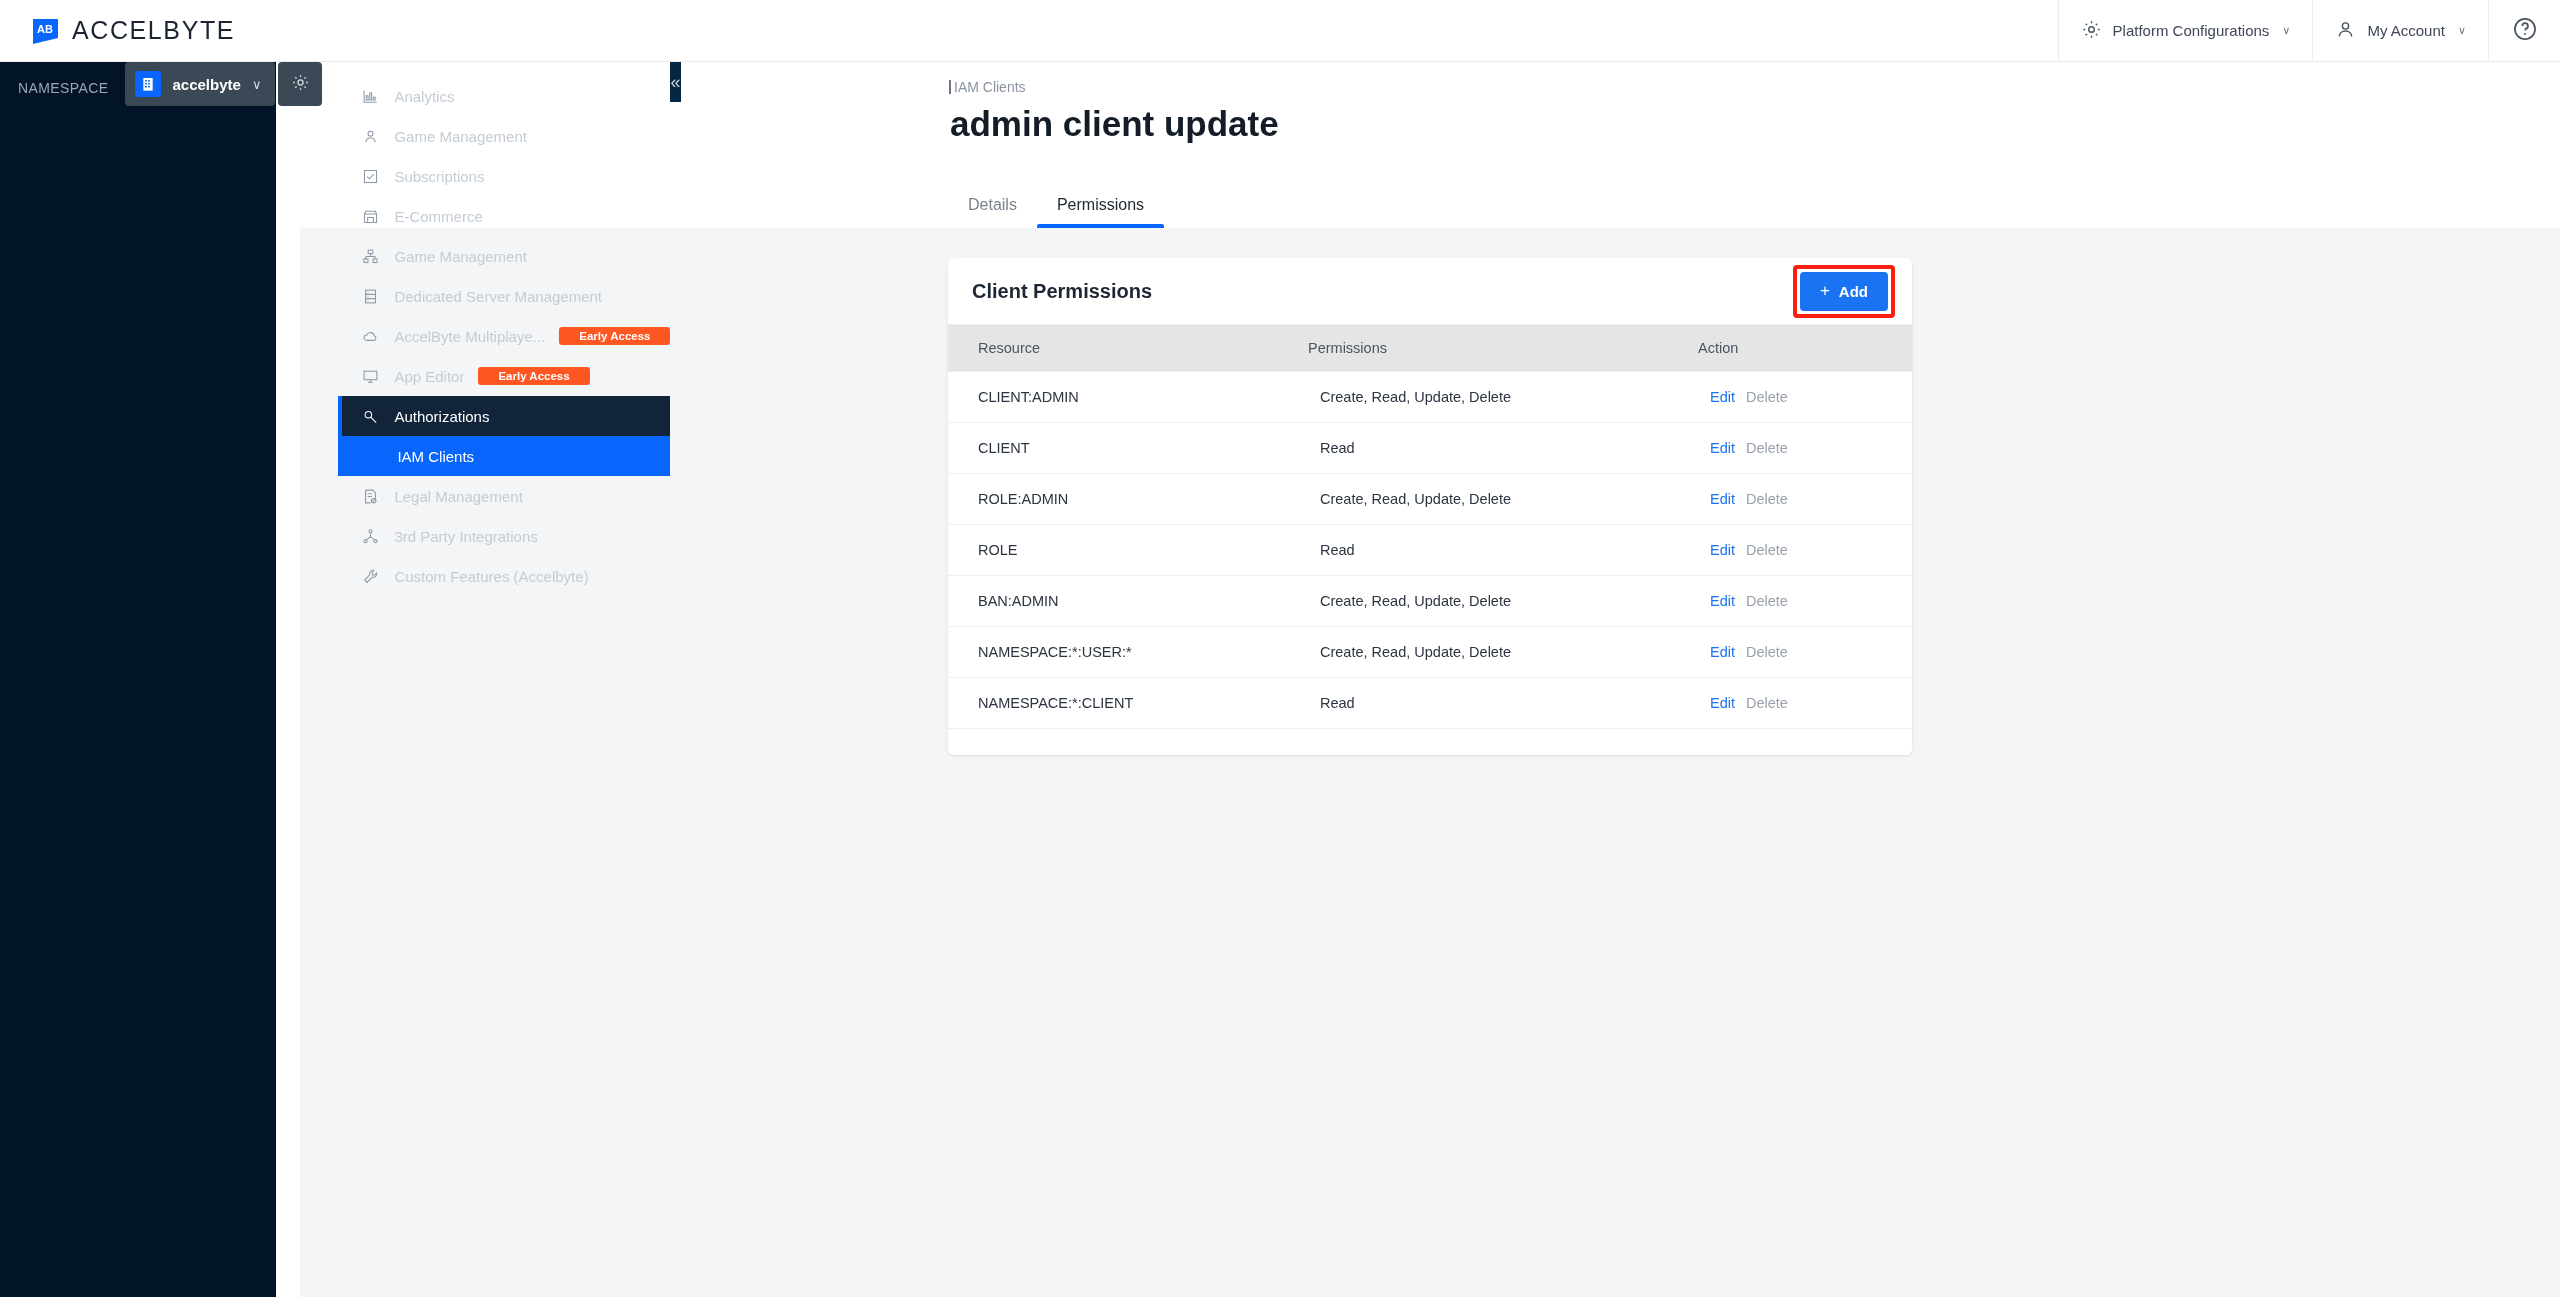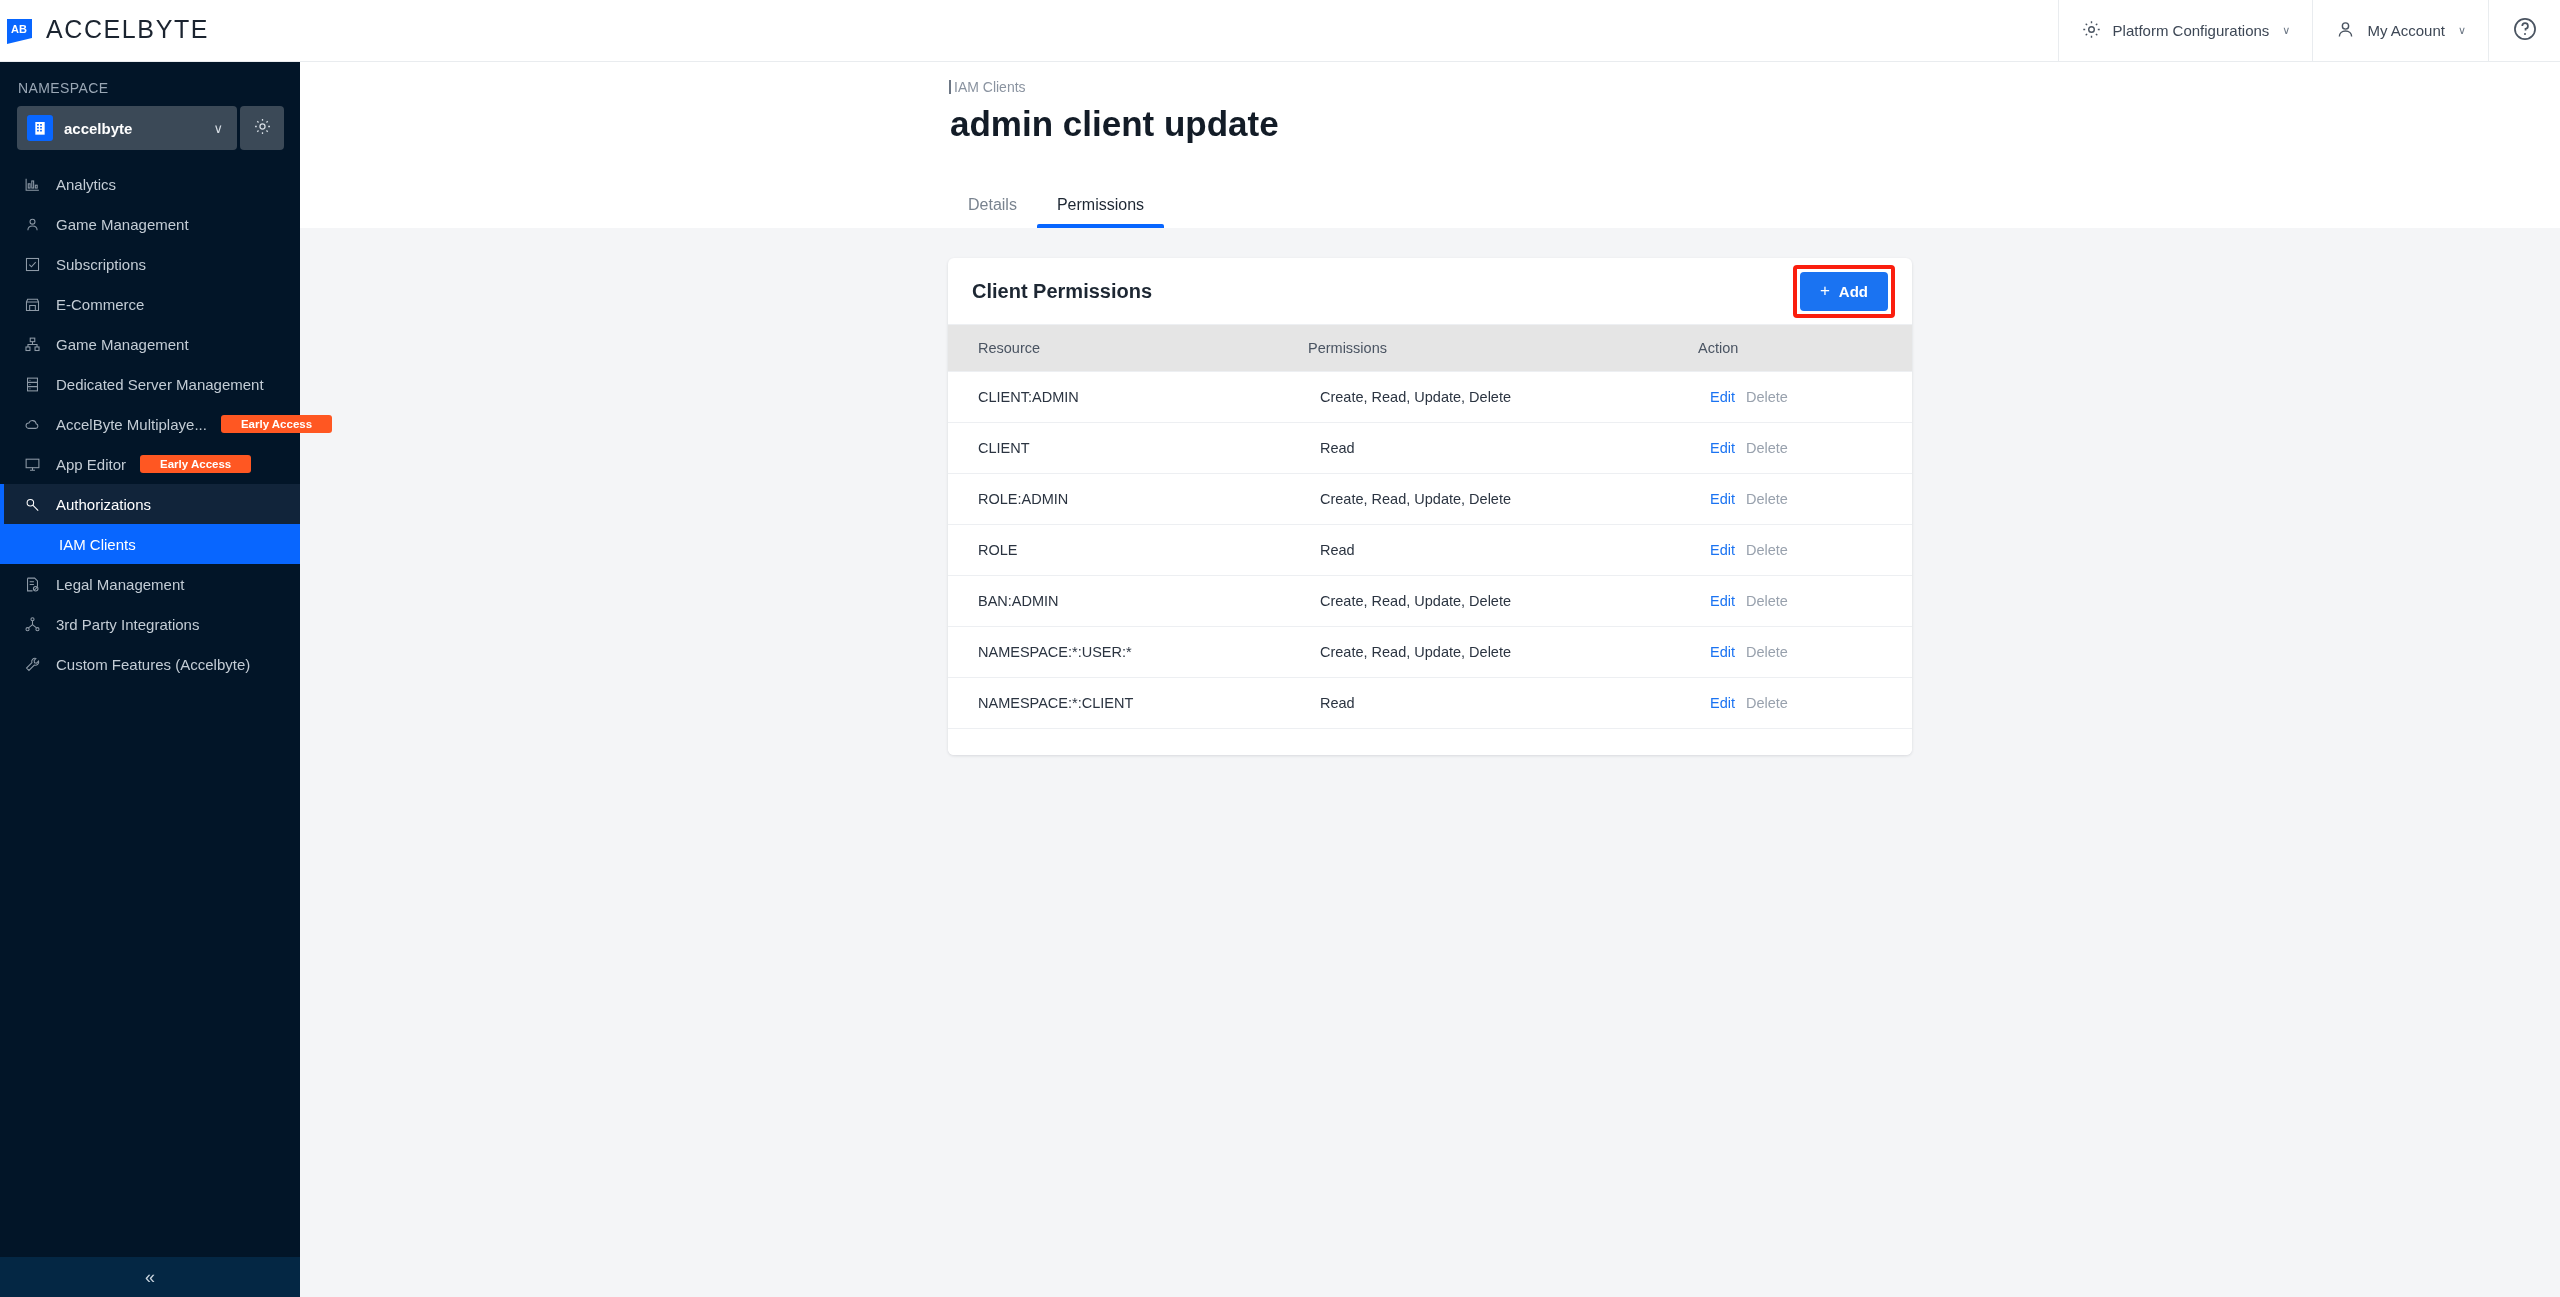--- a/index.html
+++ b/index.html
@@ -15,21 +15,21 @@
 
   
   .topbar {
     position: absolute; top: 0; left: 0;
     width: 2560px; height: 62px;
     background: #ffffff;
     border-bottom: 1px solid #e9ecef;
     display: flex; align-items: center;
     z-index: 5;
   }
-  .brand { display: flex; align-items: flex-start; padding-left: 4px; gap: 11px; }
+  .brand { display: flex; align-items: center; padding-left: 30px; gap: 11px; }
   .brand-mark {
     width: 31px; height: 31px; position: relative;
   }
   .brand-mark svg { display: block; }
   .brand-text {
     font-size: 25px; letter-spacing: 1.6px; color: #1b2430; font-weight: 400;
   }
   .topbar-right {
     margin-left: auto; display: flex; align-items: stretch; height: 62px;
   }
@@ -43,23 +43,23 @@
   .tb-item .chev { font-size: 11px; color: #6b7684; margin-left: 2px; }
   .tb-help {
     display: flex; align-items: center; justify-content: center;
     width: 72px; border-left: 1px solid #e9ecef; cursor: pointer;
   }
   .icon-stroke { stroke: #4a5461; fill: none; stroke-width: 1.6; }
 
   
   .sidebar {
     position: absolute; top: 62px; left: 0;
-    width: 300px; height: 1235px;
+    width: 276px; height: 1235px;
     background: #021528;
-    display: flex; flex-direction: column;
+    display: flex; flex-direction: row;
     z-index: 4;
   }
   .ns-label {
     color: #9aa7b5; font-size: 14px; letter-spacing: .4px;
     padding: 18px 0 10px 18px;
   }
   .ns-row { display: flex; padding: 0 16px 0 17px; gap: 3px; }
   .ns-select {
     flex: 1; height: 44px; background: #3b4957; border-radius: 4px;
     display: flex; align-items: center; padding: 0 10px; gap: 11px;

